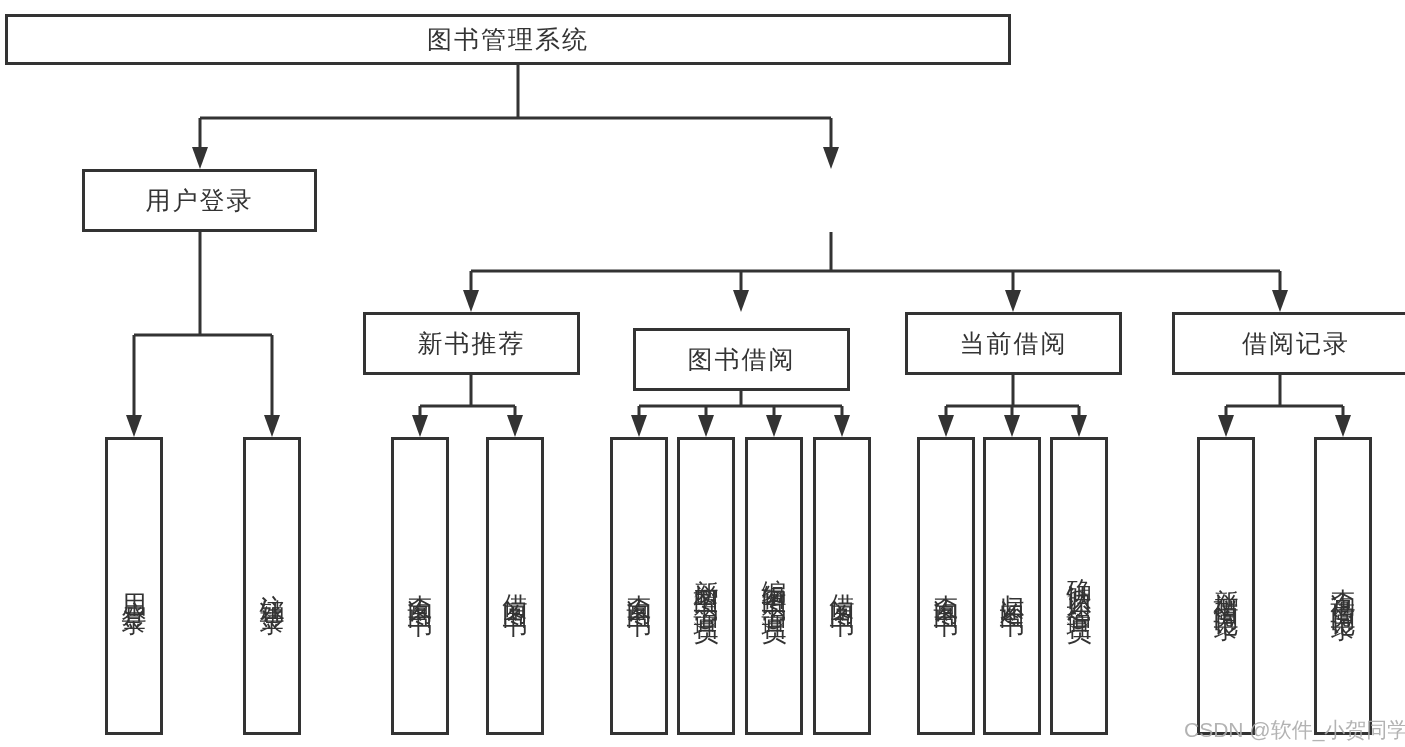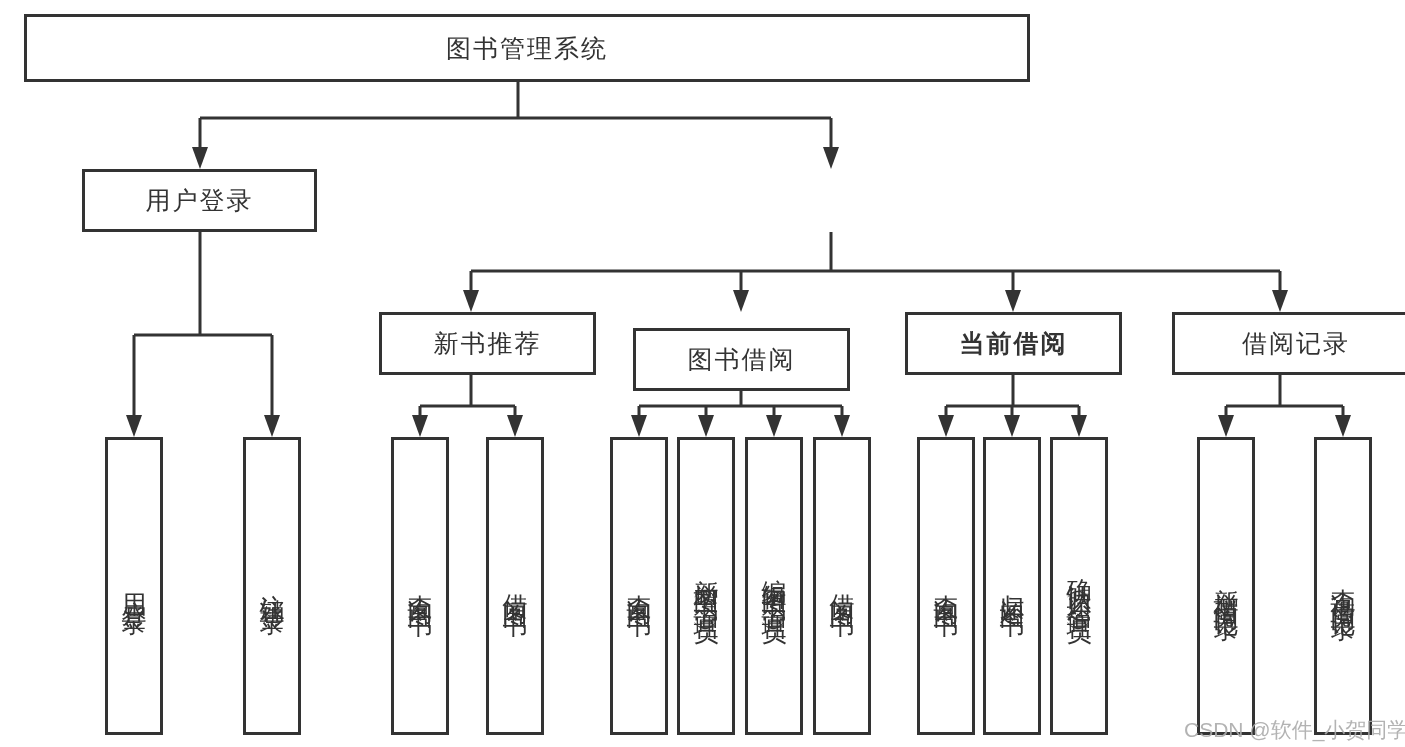--- a/index.html
+++ b/index.html
@@ -42,28 +42,28 @@
     top: 437px;
   }
   .leaf span {
     writing-mode: vertical-rl;
     text-orientation: mixed;
     font-size: 25px;
     letter-spacing: 6px;
     line-height: 1;
   }
   
-  .n-root { left: 24px;  top: 14px;  width: 1006px; height: 68px; }
+  .n-root { left: 5px;  top: 14px;  width: 1006px; height: 51px; }
   
   .n-l2a  { left: 82px;  top: 169px; width: 235px; height: 63px; }
   .n-l2b  { left: 712px; top: 169px; width: 235px; height: 63px; }
   
-  .n-l3a  { left: 363px;  top: 312px; width: 217px; height: 63px; margin-left: 16px; }
+  .n-l3a  { left: 363px;  top: 312px; width: 217px; height: 63px; }
   .n-l3b  { left: 633px;  top: 312px; width: 217px; height: 63px; margin-top: 16px; }
-  .n-l3c  { left: 905px;  top: 312px; width: 217px; height: 63px; font-weight: bold; }
+  .n-l3c  { left: 905px;  top: 312px; width: 217px; height: 63px; }
   .n-l3d  { left: 1172px; top: 312px; width: 248px; height: 63px; }
   
   .lf1  { left: 105px;  }
   .lf2  { left: 243px;  }
   .lf3  { left: 391px;  }
   .lf4  { left: 486px;  }
   .lf5  { left: 610px;  }
   .lf6  { left: 677px;  }
   .lf7  { left: 745px;  }
   .lf8  { left: 813px;  }

